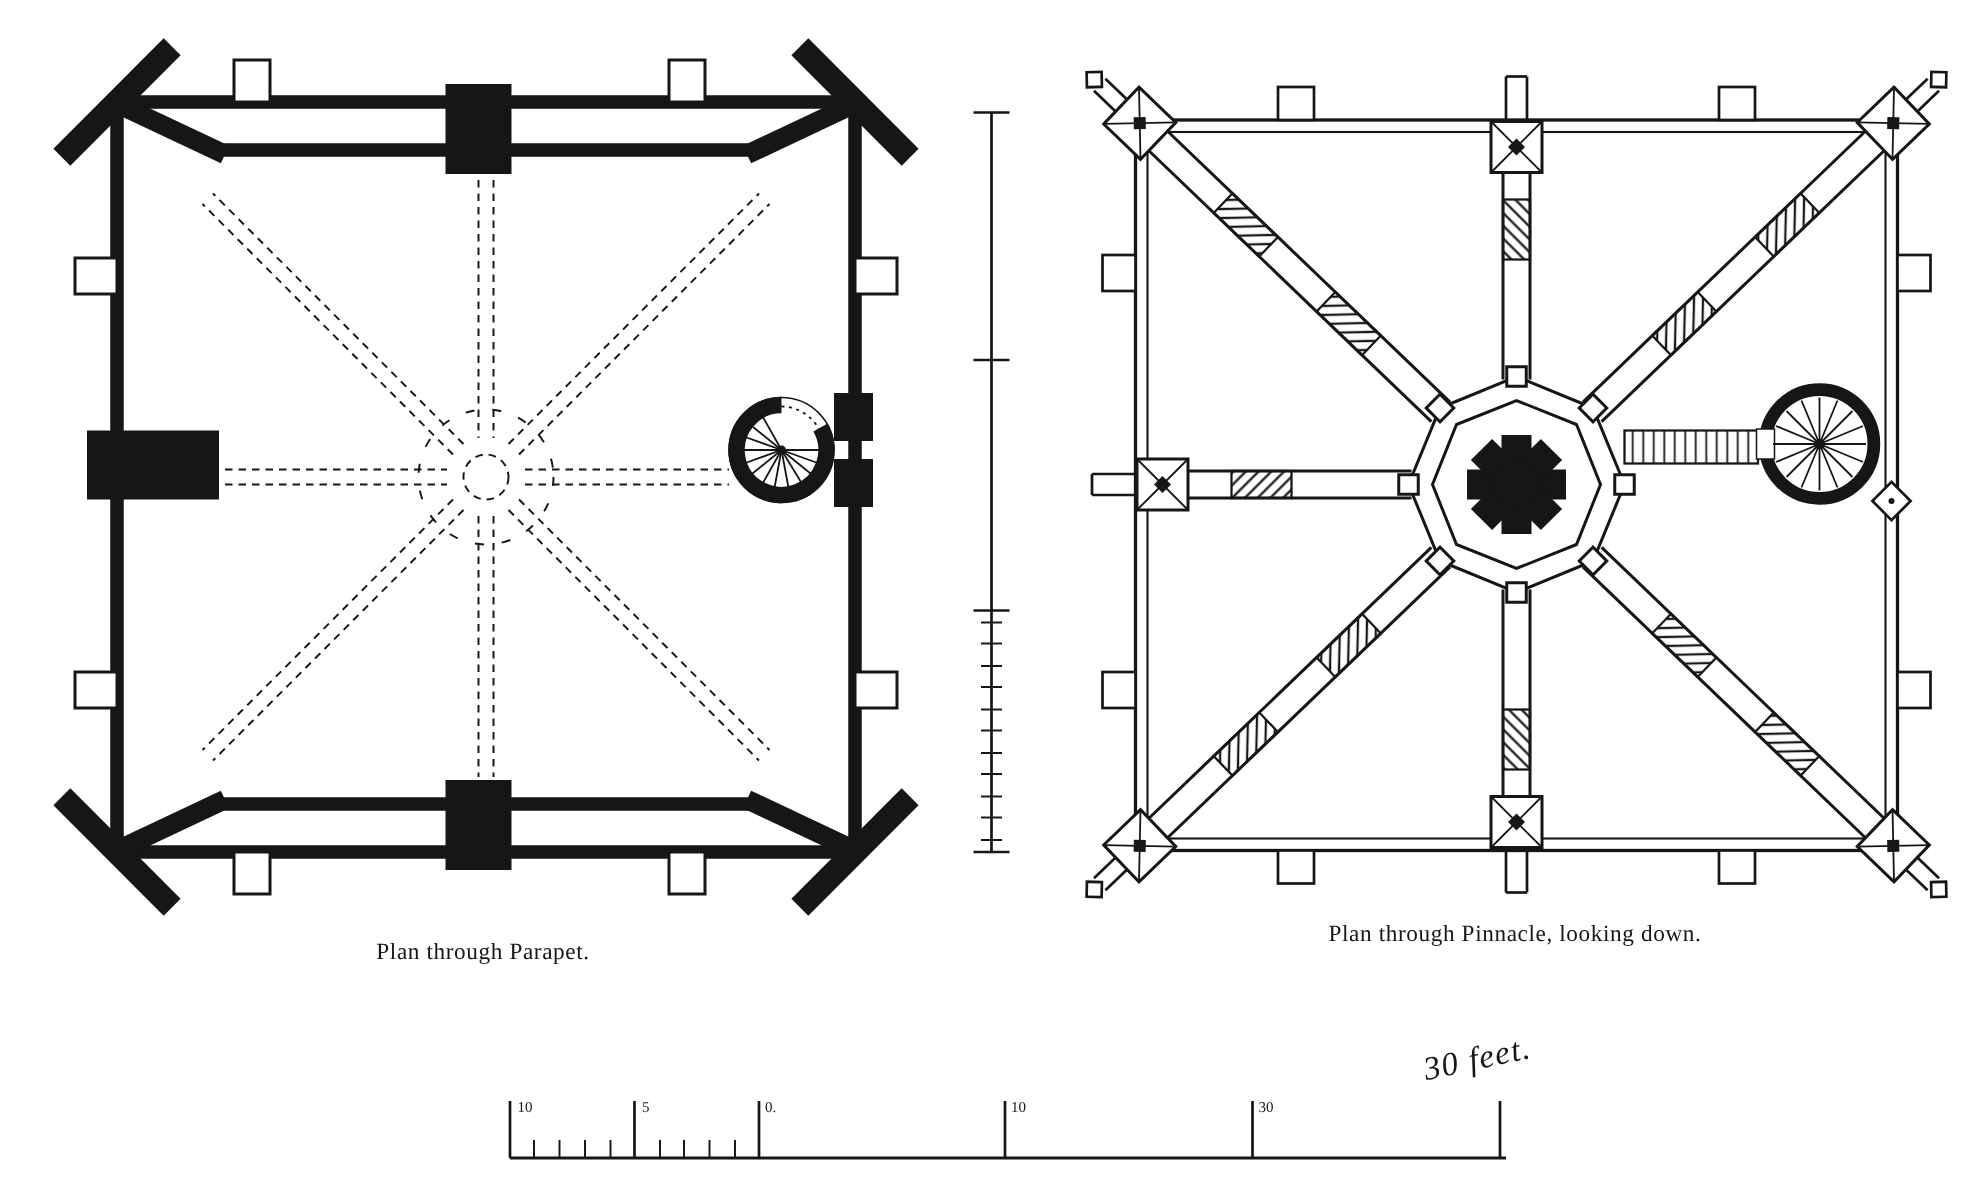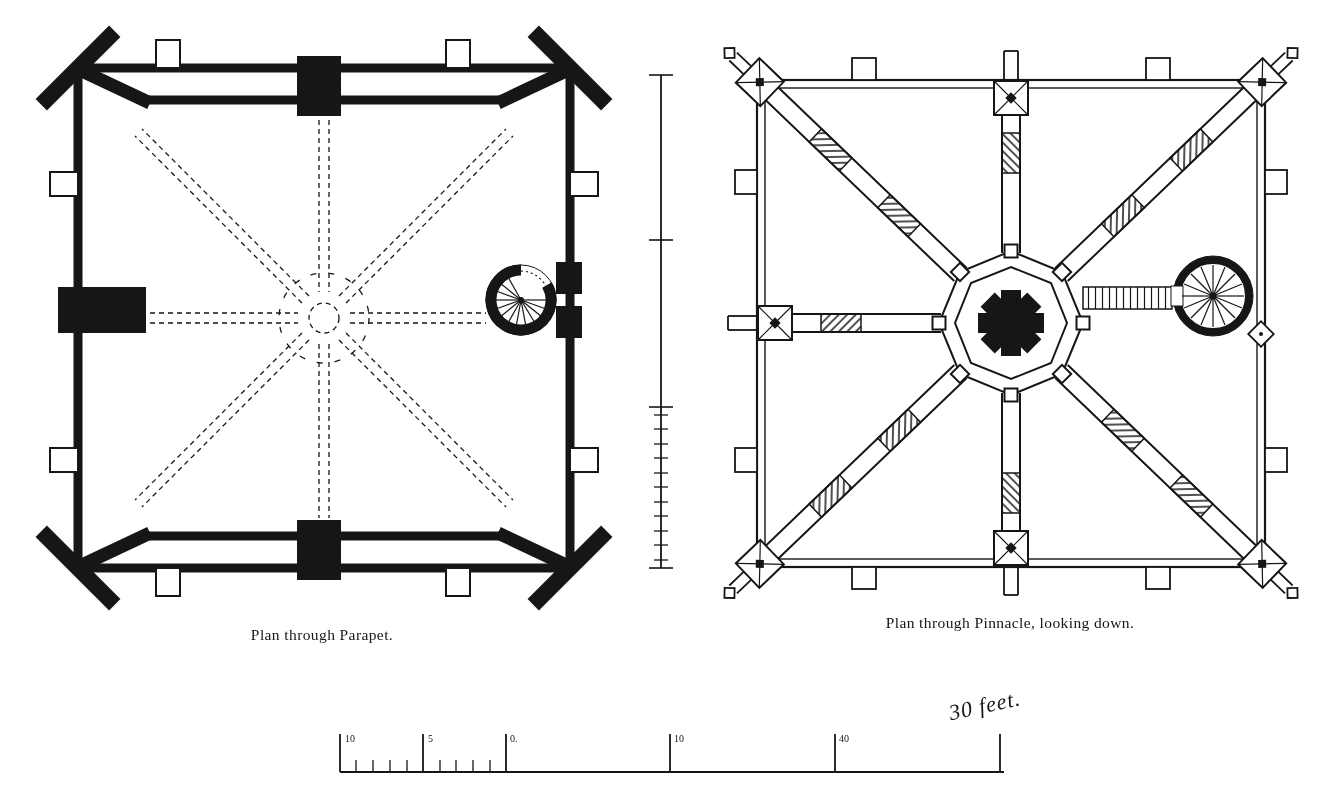--- a/index.html
+++ b/index.html
@@ -287,17 +287,17 @@
   </svg>
 
   <div class="caption cap-right">Plan through Pinnacle, looking down.</div>
   <div class="caption cap-left">Plan through Parapet.</div>
 
   <div>
     <span class="sl" style="left:345px; top:733px;">10</span>
     <span class="sl" style="left:428px; top:733px;">5</span>
     <span class="sl" style="left:510px; top:733px;">0.</span>
     <span class="sl" style="left:674px; top:733px;">10</span>
-    <span class="sl" style="left:839px; top:733px;">40</span>
+    <span class="sl" style="left:839px; top:733px;">30</span>
     <span class="sl sl-script" style="left:952px; top:700px;">30 feet.</span>
   </div>
 
 </div>
 
 </body></html>

